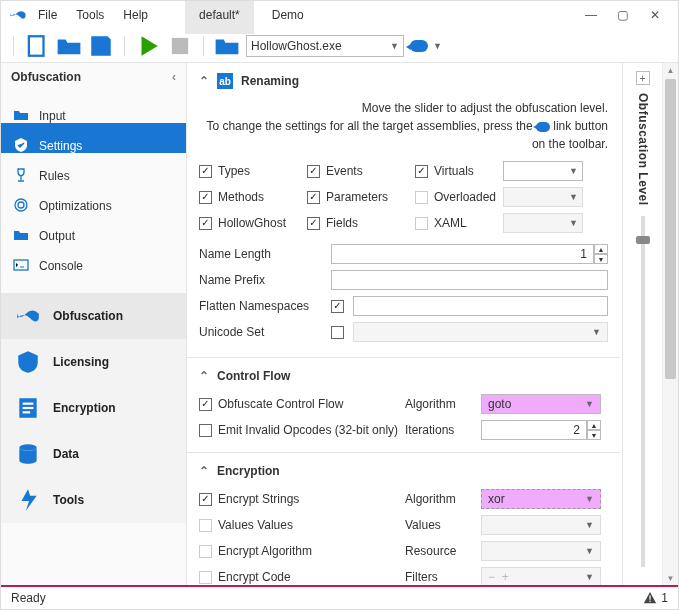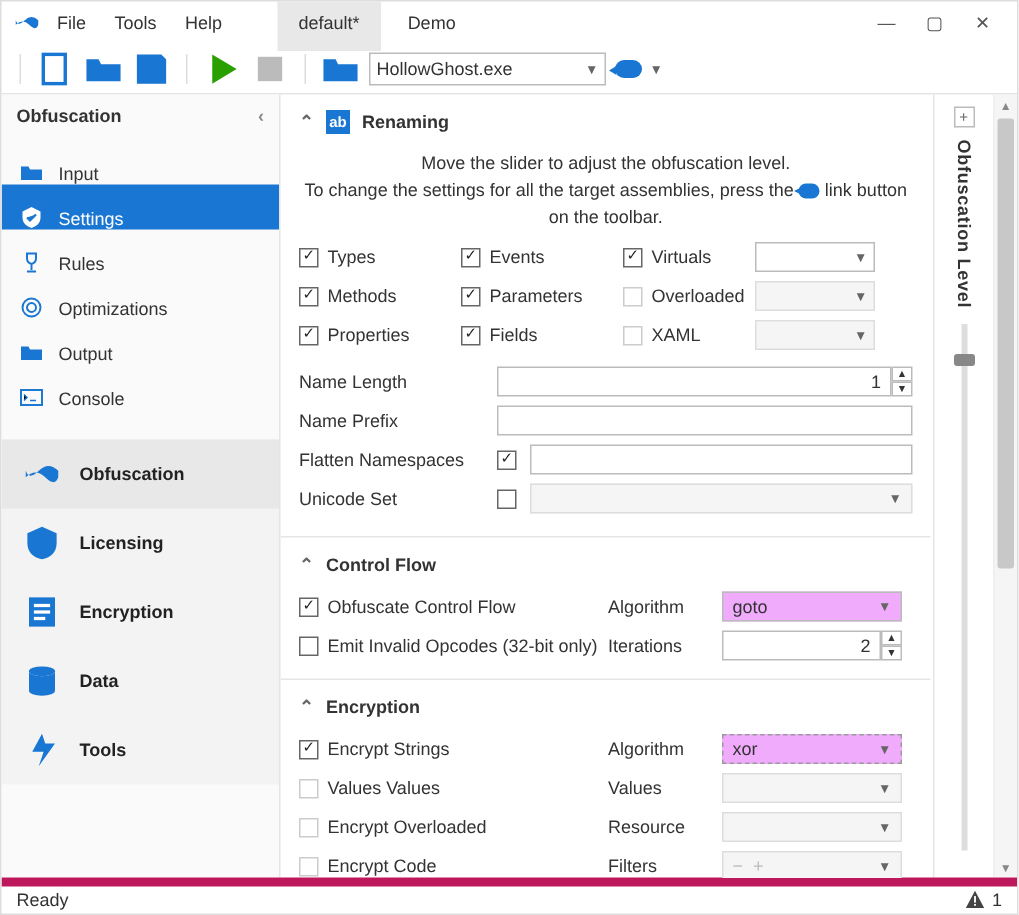--- a/index.html
+++ b/index.html
@@ -38,21 +38,21 @@
 .feat{height:46px;display:flex;align-items:center;padding:0 14px;gap:12px;cursor:pointer}
 .feat .fico{width:26px;height:26px;display:flex;align-items:center;justify-content:center}
 .feat span{font-weight:600;color:#222}
 .feat.selected{background:#e8e8e8}
 .center{flex:1;display:flex;overflow:hidden}
 .content{flex:1;overflow-y:auto;padding-right:2px}
 .panel{border-bottom:1px solid #e5e5e5;padding:6px 12px 12px}
 .panel-hdr{display:flex;align-items:center;gap:8px;height:24px;font-weight:600}
 .panel-hdr .twisty{width:10px;color:#666}
 .panel-hdr .picon{width:16px;height:16px;background:#1976d2;display:flex;align-items:center;justify-content:center;color:#fff;font-size:10px}
-.hint{text-align:center;color:#333;padding:6px 0 8px;line-height:1.5}
+.hint{text-align:right;color:#333;padding:6px 0 8px;line-height:1.5}
 .hint .pill{display:inline-block;width:14px;height:10px;background:#1976d2;border-radius:5px;position:relative;vertical-align:middle}
 .hint .pill::before{content:"";position:absolute;left:-3px;top:3px;width:0;height:0;border-top:2px solid transparent;border-bottom:2px solid transparent;border-right:4px solid #1976d2}
 .ck-grid{display:grid;grid-template-columns:108px 108px 88px 86px;row-gap:6px;align-items:center}
 .ck{display:flex;align-items:center;gap:6px}
 .ck .box{width:13px;height:13px;border:1px solid #666;display:flex;align-items:center;justify-content:center;background:#fff}
 .ck.checked .box::after{content:"✓";font-size:10px;color:#222;line-height:1}
 .ck.disabled{color:#aaa}
 .ck.disabled .box{border-color:#ccc}
 .small-select{width:80px;height:20px;border:1px solid #bbb;background:#fff;display:flex;align-items:center;padding:0 4px}
 .small-select.disabled{background:#f5f5f5;border-color:#ddd;color:#aaa}
@@ -72,21 +72,21 @@
 .step{display:flex;align-items:center;gap:6px;justify-content:center}
 .step.disabled{color:#bbb}
 .slider-col{width:40px;border-left:1px solid #e5e5e5;display:flex;flex-direction:column;align-items:center;padding:8px 0}
 .slider-col .plus{width:14px;height:14px;border:1px solid #bbb;display:flex;align-items:center;justify-content:center;font-size:10px;color:#666;cursor:pointer}
 .slider-col .vlabel{writing-mode:vertical-rl;transform:rotate(0);font-weight:600;margin-top:8px;letter-spacing:0.5px}
 .slider-col .track{width:4px;flex:1;background:#ddd;margin:10px 0;position:relative}
 .slider-col .knob{width:14px;height:8px;background:#888;position:absolute;left:-5px;top:20px;border-radius:2px}
 .scrollbar{width:16px;background:#f5f5f5;display:flex;flex-direction:column;border-left:1px solid #eee}
 .sb-btn{height:14px;display:flex;align-items:center;justify-content:center;color:#888;font-size:8px;cursor:pointer}
 .sb-thumb{background:#c8c8c8;margin:2px;border-radius:2px;height:300px}
-.status{height:24px;border-top:6px solid #be185d;display:flex;align-items:center;padding:0 10px}
+.status{height:24px;border-top:2px solid #be185d;display:flex;align-items:center;padding:0 10px}
 .status .warn{margin-left:auto;display:flex;align-items:center;gap:4px;color:#444}
 .form-block{margin-top:8px}
 </style>
 </head>
 <body>
 
 <div class="menubar">
   <span class="logo">
       <svg viewBox="0 0 24 24">
         <path fill="#1976d2" d="M2 14 Q8 8 14 14 T22 14 V10 Q16 4 10 10 T2 10 Z"></path>
@@ -302,21 +302,21 @@
               <span class="box"></span>
               <span>Overloaded</span>
             </div>
           <div class="small-select disabled">
               <span></span>
               <span class="sd">▼</span>
             </div>
 
           <div class="ck checked">
               <span class="box"></span>
-              <span>Properties</span>
+              <span>HollowGhost</span>
             </div>
           <div class="ck checked">
               <span class="box"></span>
               <span>Fields</span>
             </div>
           <div class="ck disabled">
               <span class="box"></span>
               <span>XAML</span>
             </div>
           <div class="small-select disabled">
@@ -412,21 +412,21 @@
               <span>Values Values</span>
             </div>
           <span>Values</span>
           <div class="sel disabled">
               <span></span>
               <span class="sd">▼</span>
             </div>
 
           <div class="ck disabled">
               <span class="box"></span>
-              <span>Encrypt Overloaded</span>
+              <span>Encrypt Algorithm</span>
             </div>
           <span>Resource</span>
           <div class="sel disabled">
               <span></span>
               <span class="sd">▼</span>
             </div>
 
           <div class="ck disabled">
               <span class="box"></span>
               <span>Encrypt Code</span>

